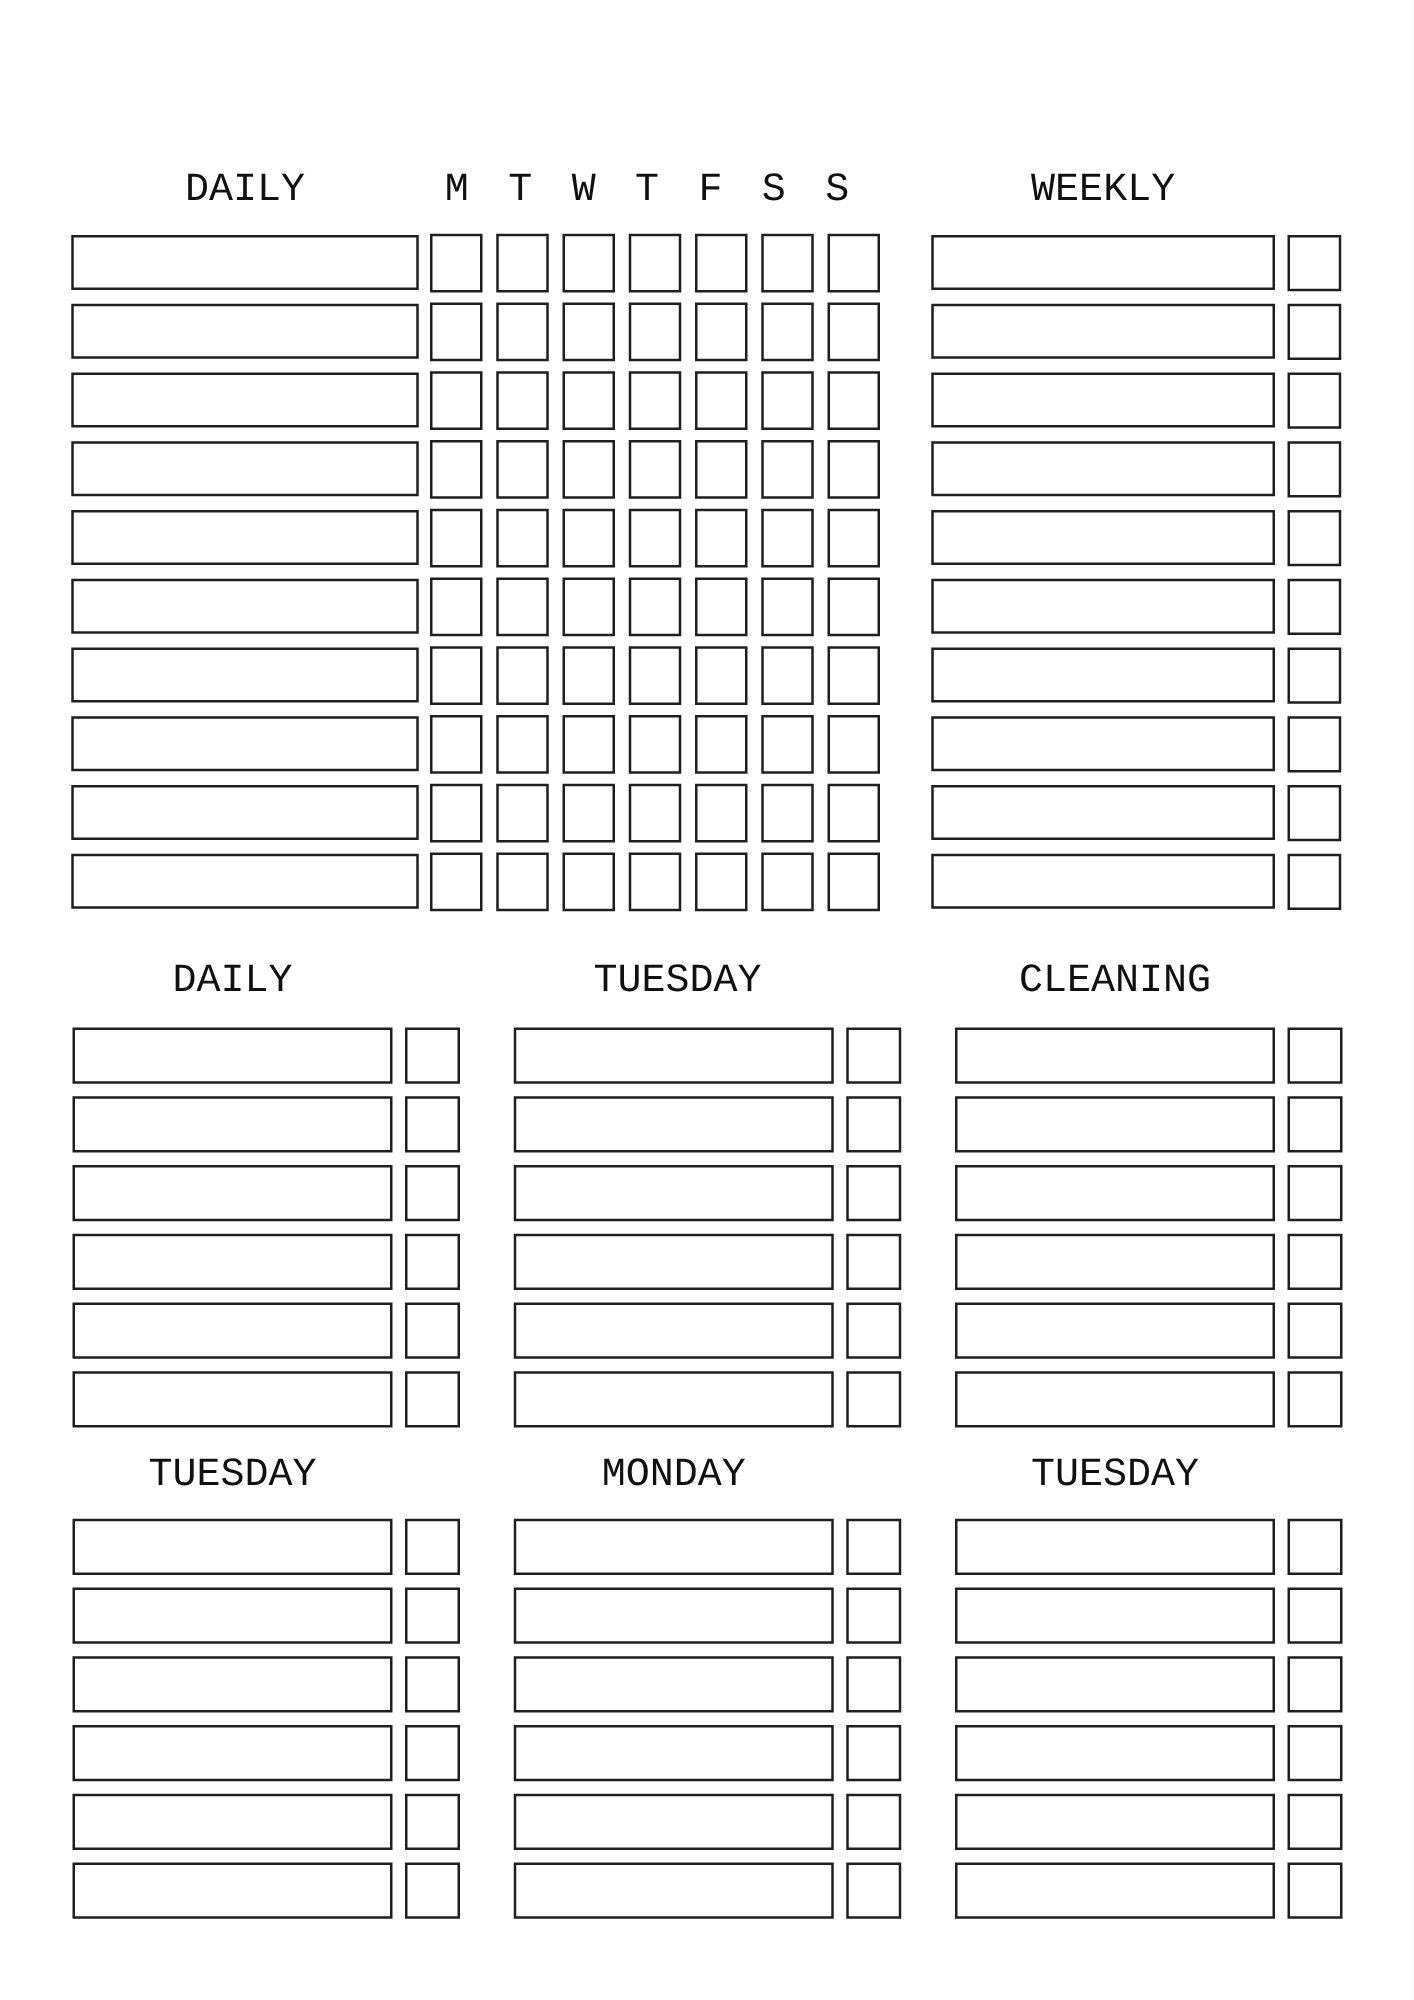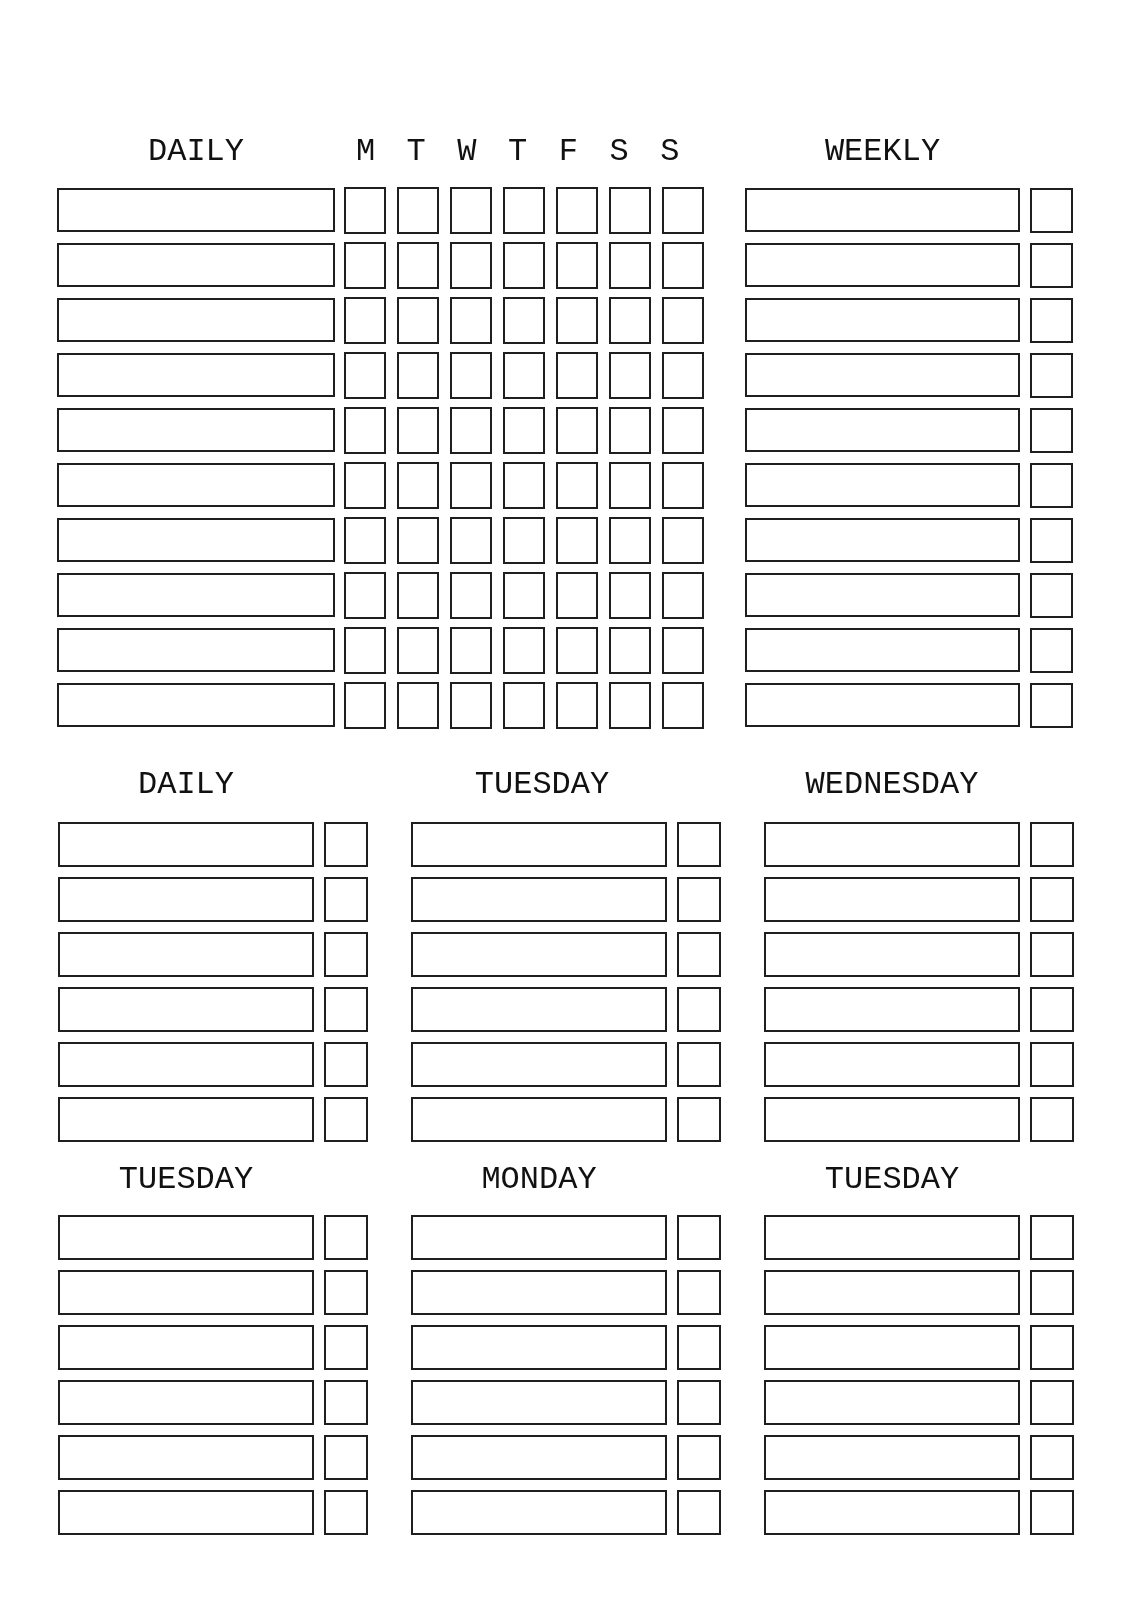--- a/index.html
+++ b/index.html
@@ -249,21 +249,21 @@
         <div class="box" style="left: 266px; top: 0px; width: 44px; height: 45px;"></div>
       </div>
       <div class="row" style="left: 411px; top: 1042px; width: 310px; height: 45px;">
         <div class="box" style="left: 0px; top: 0px; width: 256px; height: 45px;"></div>
         <div class="box" style="left: 266px; top: 0px; width: 44px; height: 45px;"></div>
       </div>
       <div class="row" style="left: 411px; top: 1097px; width: 310px; height: 45px;">
         <div class="box" style="left: 0px; top: 0px; width: 256px; height: 45px;"></div>
         <div class="box" style="left: 266px; top: 0px; width: 44px; height: 45px;"></div>
       </div>
-      <div class="section-label" style="left: 764px; top: 769px; width: 256px;">WEDNESDAY</div>
+      <div class="section-label" style="left: 764px; top: 769px; width: 256px;">CLEANING</div>
       <div class="row" style="left: 764px; top: 822px; width: 310px; height: 45px;">
         <div class="box" style="left: 0px; top: 0px; width: 256px; height: 45px;"></div>
         <div class="box" style="left: 266px; top: 0px; width: 44px; height: 45px;"></div>
       </div>
       <div class="row" style="left: 764px; top: 877px; width: 310px; height: 45px;">
         <div class="box" style="left: 0px; top: 0px; width: 256px; height: 45px;"></div>
         <div class="box" style="left: 266px; top: 0px; width: 44px; height: 45px;"></div>
       </div>
       <div class="row" style="left: 764px; top: 932px; width: 310px; height: 45px;">
         <div class="box" style="left: 0px; top: 0px; width: 256px; height: 45px;"></div>

